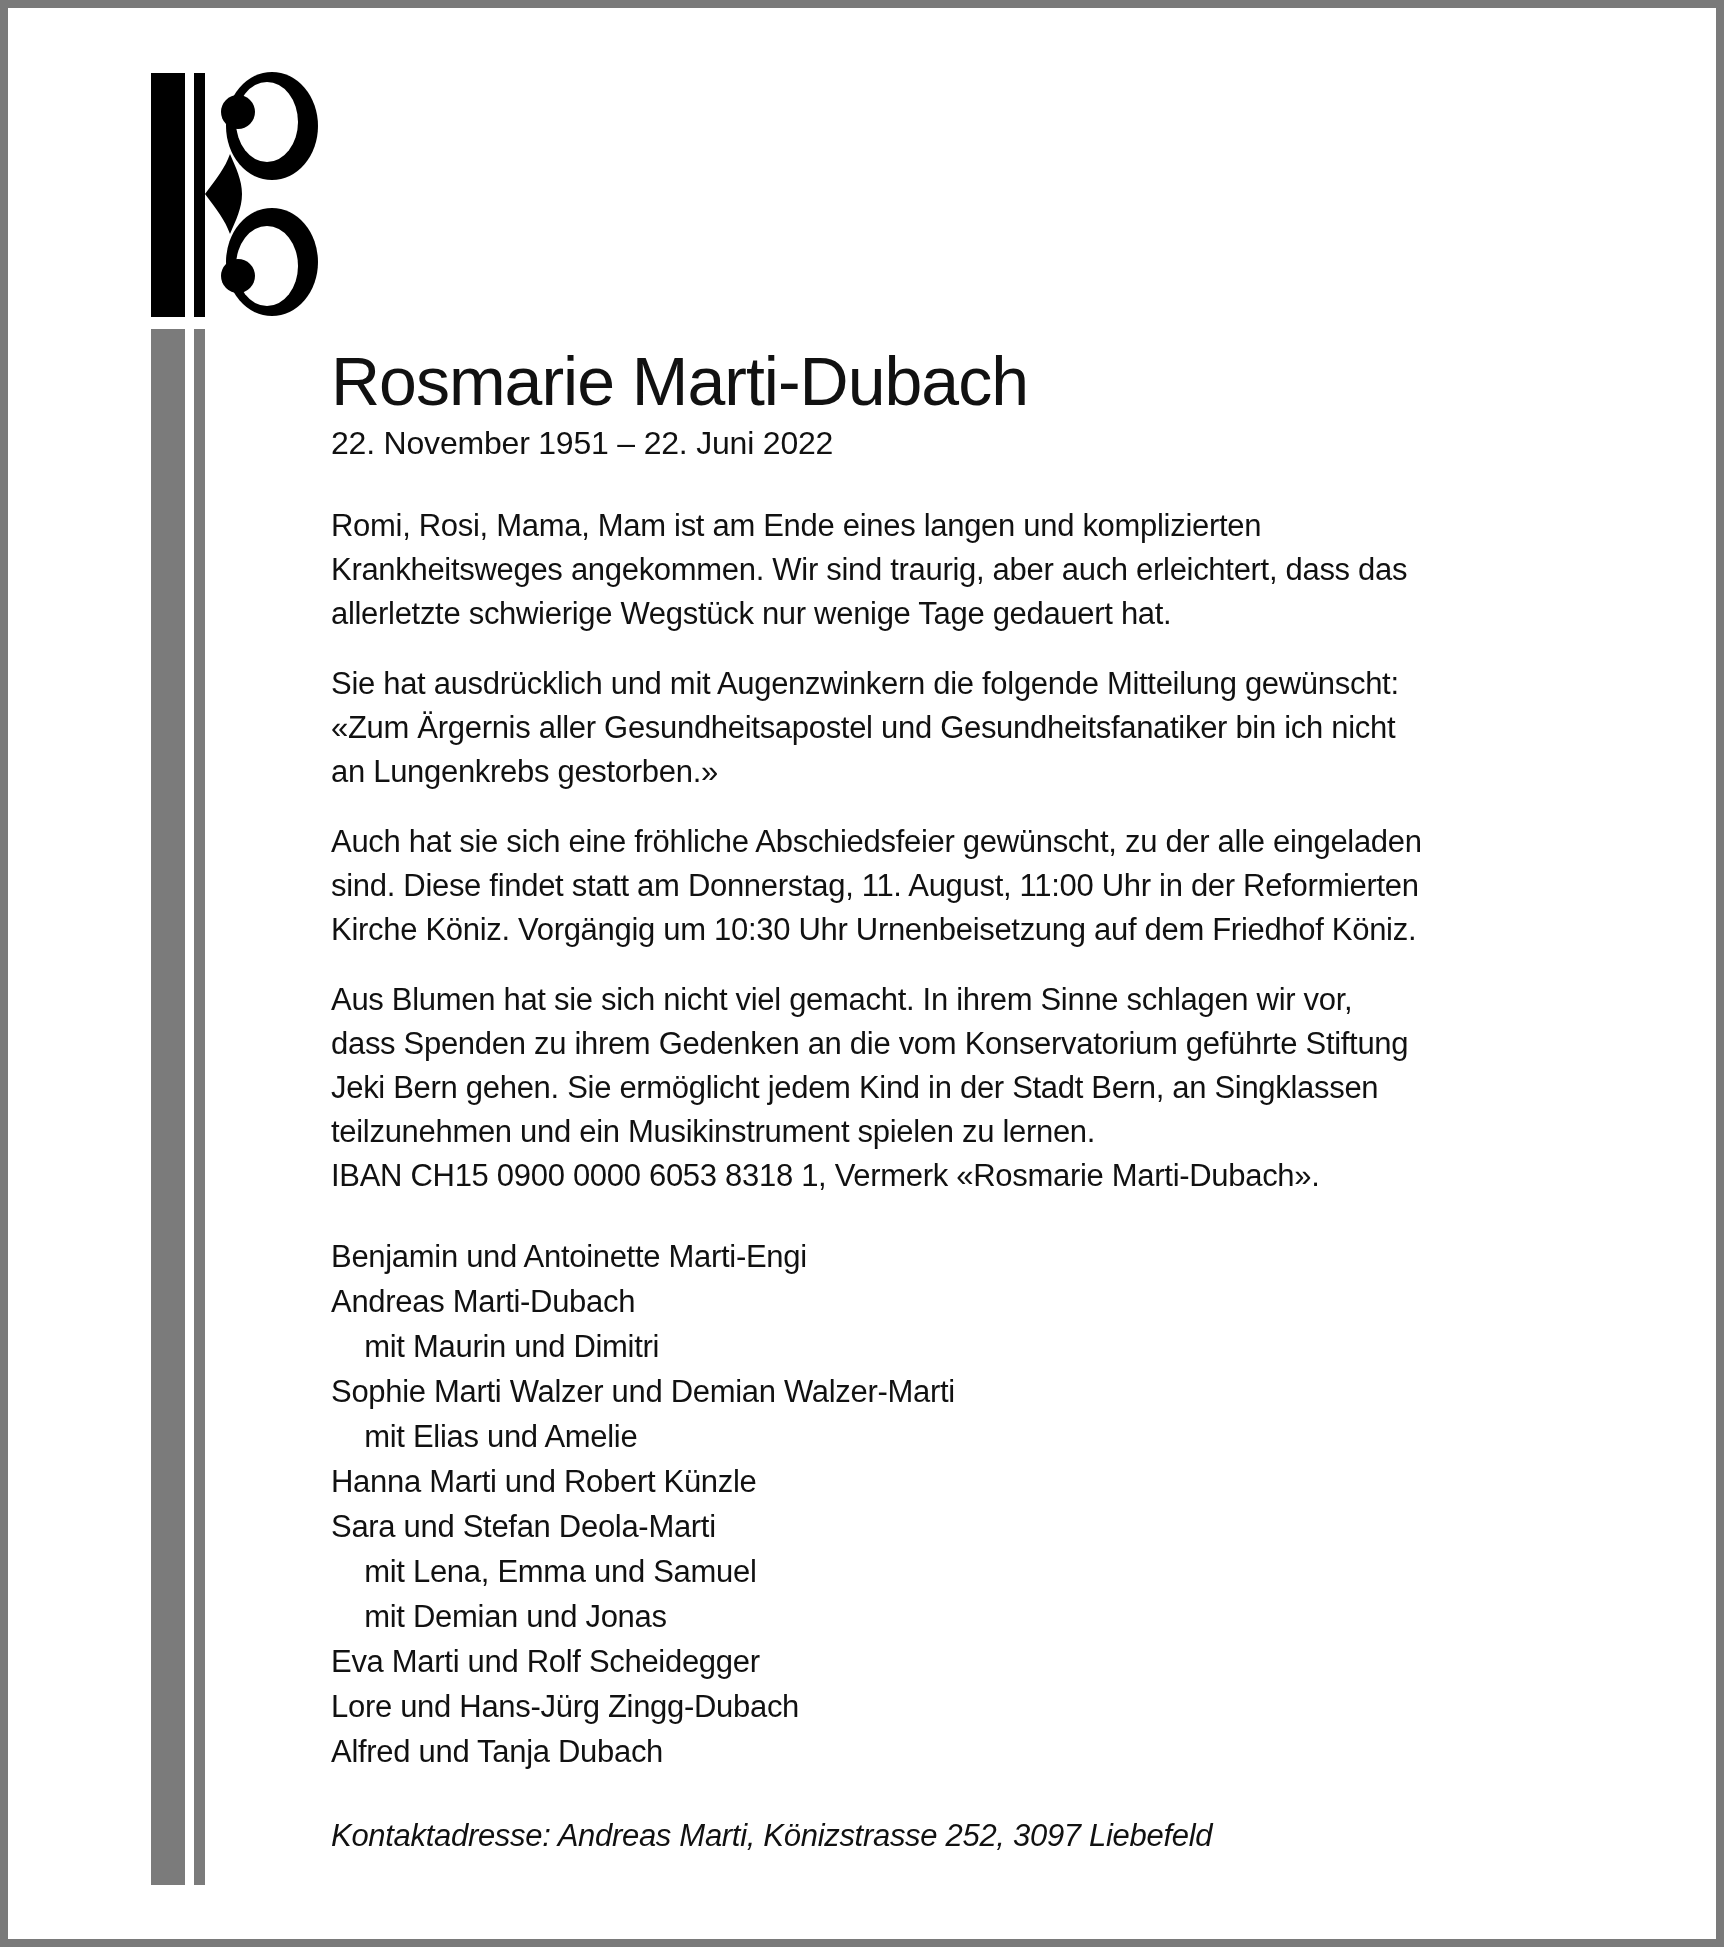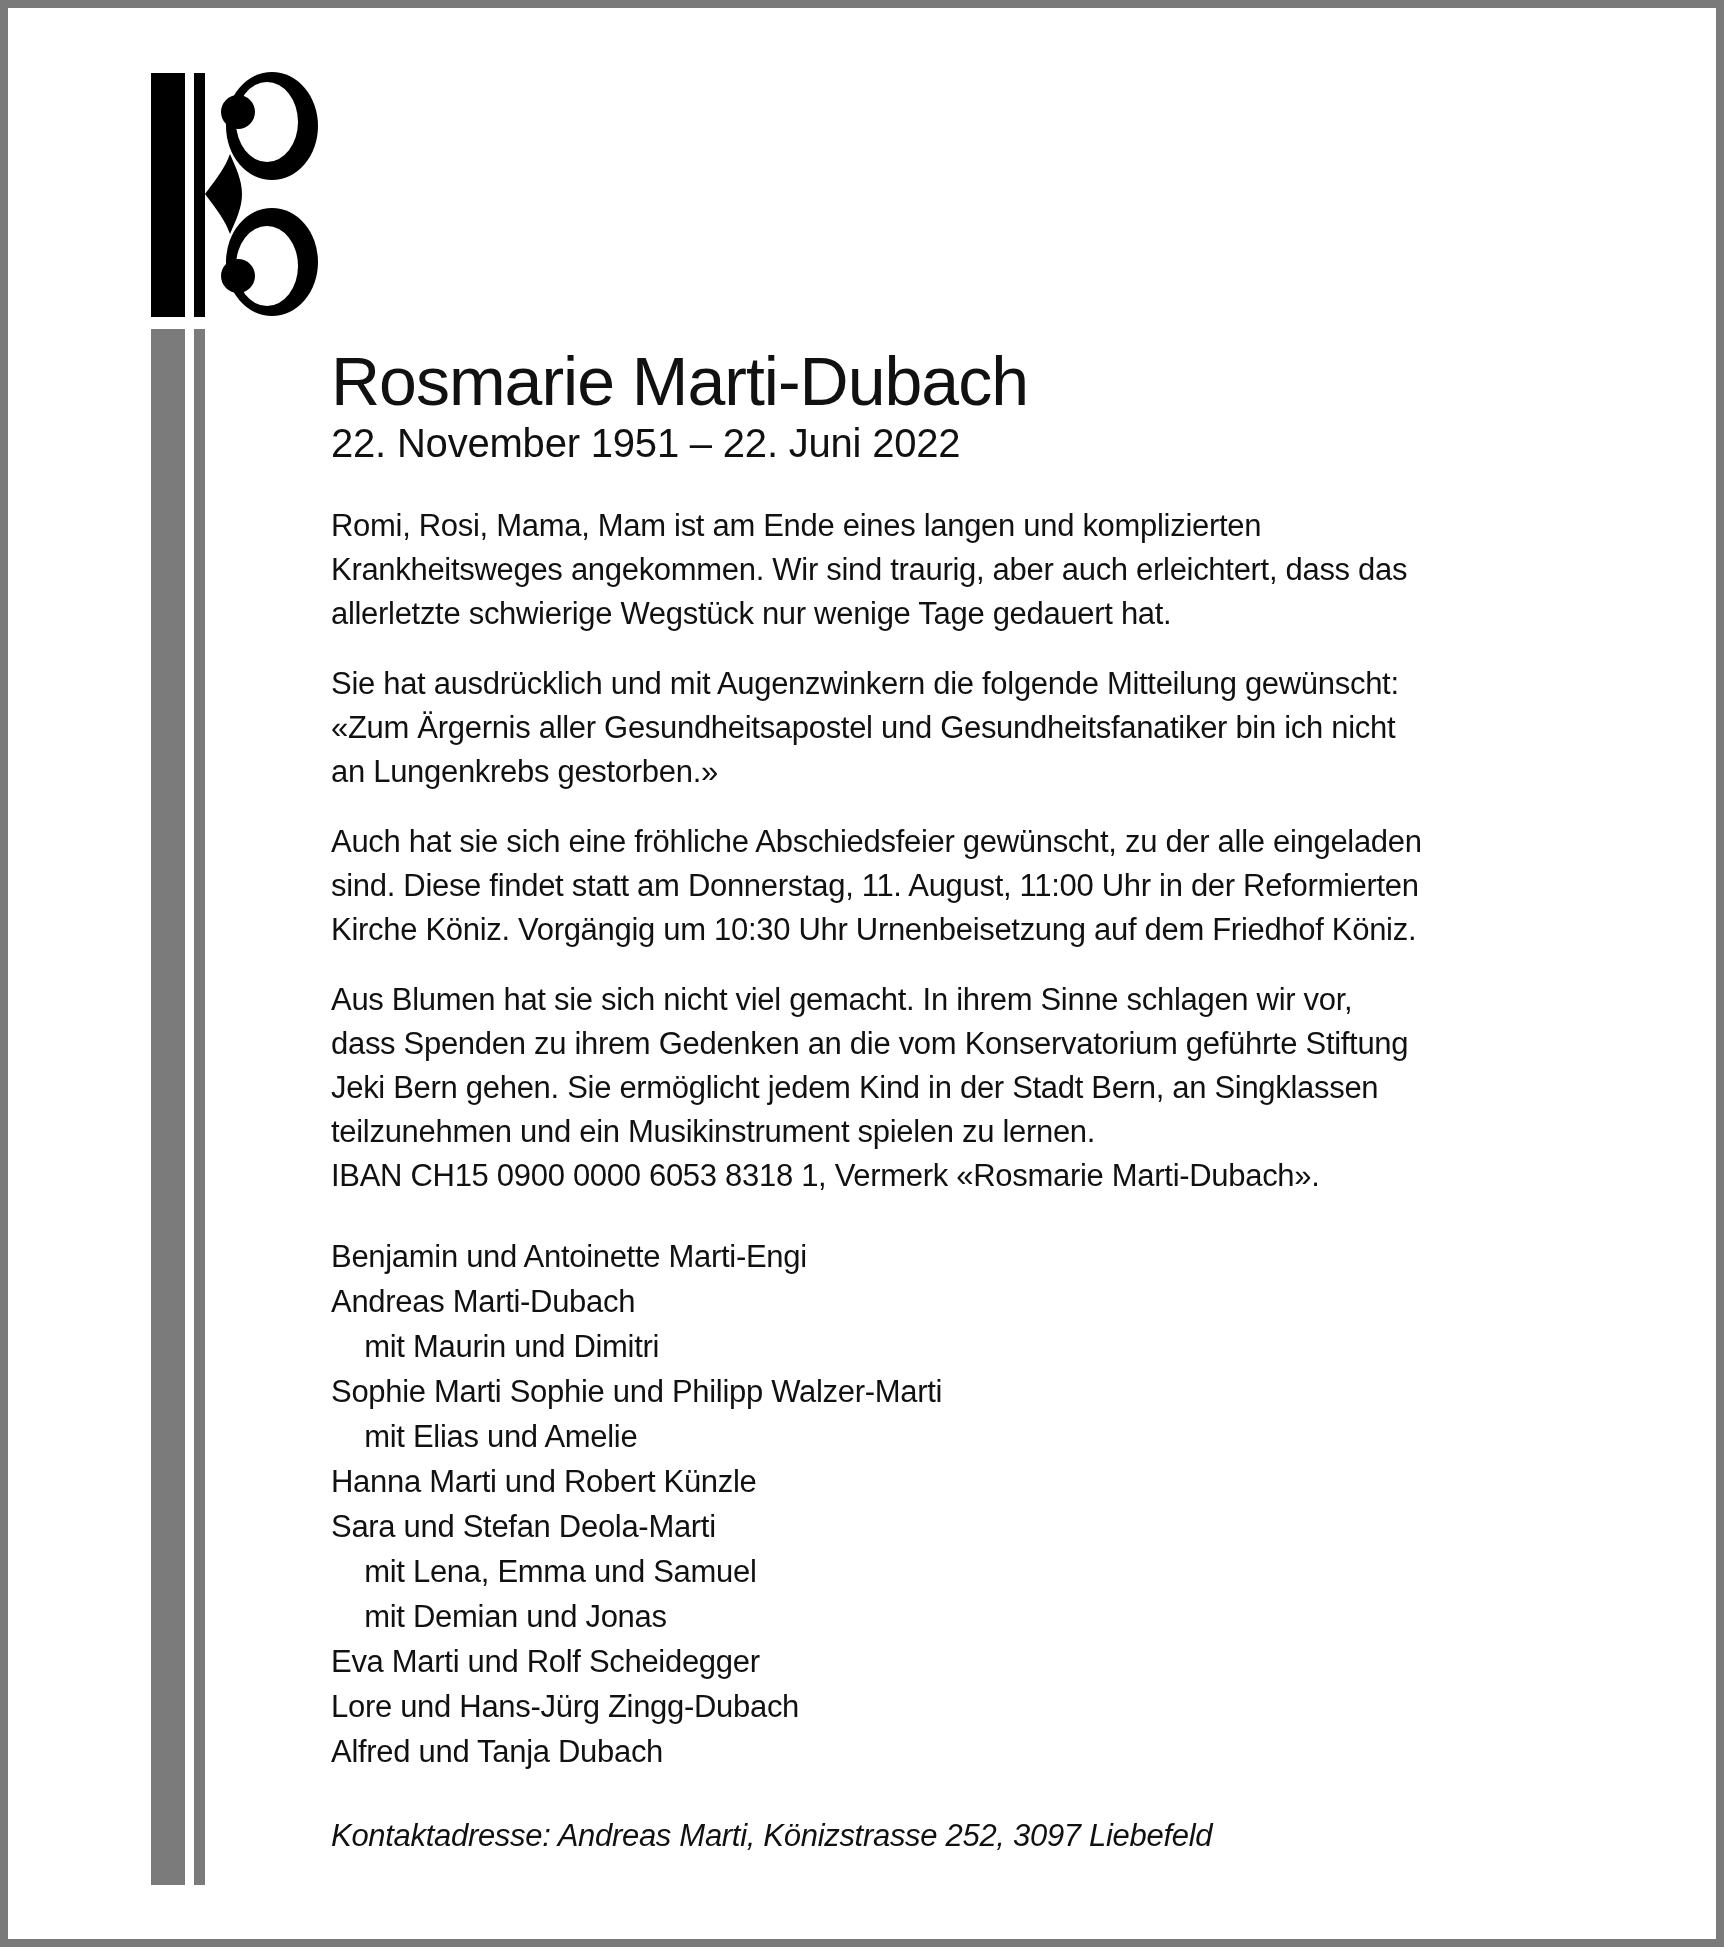--- a/index.html
+++ b/index.html
@@ -42,21 +42,21 @@
     line-height: 74px;
     font-weight: 400;
     letter-spacing: -1px;
     white-space: pre;
     color: #111111;
   }
   .dates {
     position: absolute;
     left: 323px;
     top: 414px;
-    font-size: 40px;
+    font-size: 32px;
     line-height: 42px;
     white-space: pre;
     letter-spacing: -0.2px;
   }
   .bodytext {
     position: absolute;
     left: 323px;
     top: 496px;
   }
   .para {
@@ -133,21 +133,21 @@
     </div>
 
   <div class="family">
 
       <div class="family-line">Benjamin und Antoinette Marti-Engi</div>
 
       <div class="family-line">Andreas Marti-Dubach</div>
 
       <div class="family-line">    mit Maurin und Dimitri</div>
 
-      <div class="family-line">Sophie Marti Sophie und Philipp Walzer-Marti</div>
+      <div class="family-line">Sophie Marti Walzer und Demian Walzer-Marti</div>
 
       <div class="family-line">    mit Elias und Amelie</div>
 
       <div class="family-line">Hanna Marti und Robert Künzle</div>
 
       <div class="family-line">Sara und Stefan Deola-Marti</div>
 
       <div class="family-line">    mit Lena, Emma und Samuel</div>
 
       <div class="family-line">    mit Demian und Jonas</div>

